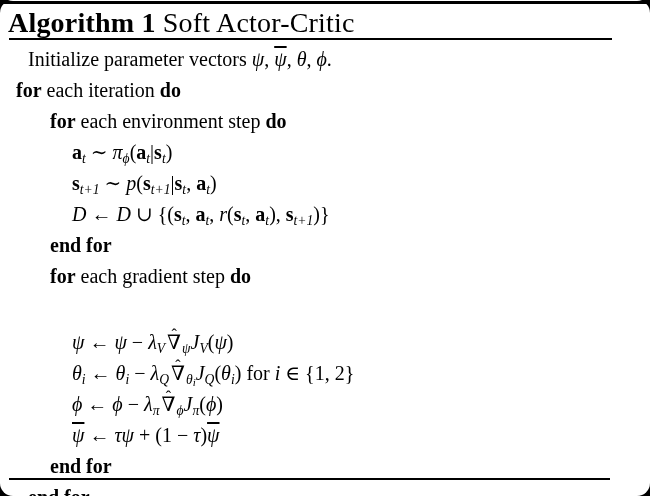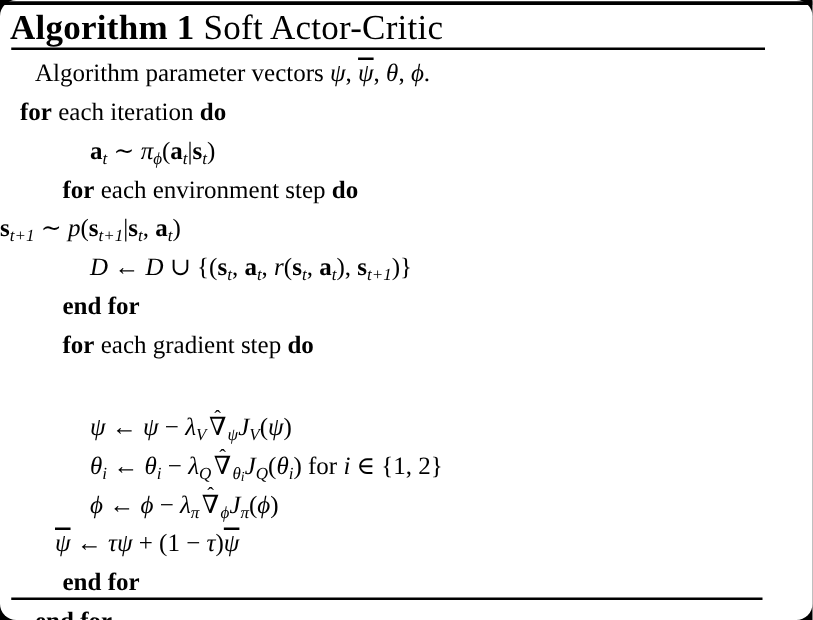--- a/index.html
+++ b/index.html
@@ -84,28 +84,28 @@
   }
 </style>
 </head>
 <body>
 
 <div class="frame"></div>
 <div class="rule rule-top"></div>
 <div class="title"><span class="b">Algorithm 1</span><span> Soft Actor-Critic</span></div>
 <div class="rule rule-head"></div>
 <div class="algo-body">
-    <div class="line" style="padding-left: 28px;"><span>Algorithm parameter vectors </span><span class="i">ψ</span><span>, </span><span class="i ov">ψ</span><span>, </span><span class="i">θ</span><span>, </span><span class="i">ϕ</span><span>.</span></div>
+    <div class="line" style="padding-left: 28px;"><span>Initialize parameter vectors </span><span class="i">ψ</span><span>, </span><span class="i ov">ψ</span><span>, </span><span class="i">θ</span><span>, </span><span class="i">ϕ</span><span>.</span></div>
     <div class="line" style="padding-left: 16px;"><span class="b">for</span><span> each iteration </span><span class="b">do</span></div>
+    <div class="line" style="padding-left: 50px;"><span class="b">for</span><span> each environment step </span><span class="b">do</span></div>
     <div class="line" style="padding-left: 72px;"><span class="b">a</span><span class="i sub">t</span><span> ∼ </span><span class="i">π</span><span class="i sub">ϕ</span><span>(</span><span class="b">a</span><span class="i sub">t</span><span>|</span><span class="b">s</span><span class="i sub">t</span><span>)</span></div>
-    <div class="line" style="padding-left: 50px;"><span class="b">for</span><span> each environment step </span><span class="b">do</span></div>
-    <div class="line" style=""><span class="b">s</span><span class="i sub">t+1</span><span> ∼ </span><span class="i">p</span><span>(</span><span class="b">s</span><span class="i sub">t+1</span><span>|</span><span class="b">s</span><span class="i sub">t</span><span>, </span><span class="b">a</span><span class="i sub">t</span><span>)</span></div>
+    <div class="line" style="padding-left: 72px;"><span class="b">s</span><span class="i sub">t+1</span><span> ∼ </span><span class="i">p</span><span>(</span><span class="b">s</span><span class="i sub">t+1</span><span>|</span><span class="b">s</span><span class="i sub">t</span><span>, </span><span class="b">a</span><span class="i sub">t</span><span>)</span></div>
     <div class="line" style="padding-left: 72px;"><span class="scr">D</span><span> ← </span><span class="scr">D</span><span> ∪ {(</span><span class="b">s</span><span class="i sub">t</span><span>, </span><span class="b">a</span><span class="i sub">t</span><span>, </span><span class="i">r</span><span>(</span><span class="b">s</span><span class="i sub">t</span><span>, </span><span class="b">a</span><span class="i sub">t</span><span>), </span><span class="b">s</span><span class="i sub">t+1</span><span>)}</span></div>
     <div class="line" style="padding-left: 50px;"><span class="b">end for</span></div>
     <div class="line" style="padding-left: 50px;"><span class="b">for</span><span> each gradient step </span><span class="b">do</span></div>
     <div class="line" style="padding-left: 72px; margin-top: 35px;"><span class="i">ψ</span><span> ← </span><span class="i">ψ</span><span> − </span><span class="i">λ</span><span class="i sub">V</span><span class="hat">∇</span><span class="i sub">ψ</span><span class="i">J</span><span class="i sub">V</span><span>(</span><span class="i">ψ</span><span>)</span></div>
     <div class="line" style="padding-left: 72px;"><span class="i">θ</span><span class="i sub">i</span><span> ← </span><span class="i">θ</span><span class="i sub">i</span><span> − </span><span class="i">λ</span><span class="i sub">Q</span><span class="hat">∇</span><span class="i sub">θ</span><span class="i sub2">i</span><span class="i">J</span><span class="i sub">Q</span><span>(</span><span class="i">θ</span><span class="i sub">i</span><span>) for </span><span class="i">i</span><span> ∈ {1, 2}</span></div>
     <div class="line" style="padding-left: 72px;"><span class="i">ϕ</span><span> ← </span><span class="i">ϕ</span><span> − </span><span class="i">λ</span><span class="i sub">π</span><span class="hat">∇</span><span class="i sub">ϕ</span><span class="i">J</span><span class="i sub">π</span><span>(</span><span class="i">ϕ</span><span>)</span></div>
-    <div class="line" style="padding-left: 44px;"><span class="i ov">ψ</span><span> ← </span><span class="i">τψ</span><span> + (1 − </span><span class="i">τ</span><span>)</span><span class="i ov">ψ</span></div>
+    <div class="line" style="padding-left: 72px;"><span class="i ov">ψ</span><span> ← </span><span class="i">τψ</span><span> + (1 − </span><span class="i">τ</span><span>)</span><span class="i ov">ψ</span></div>
     <div class="line" style="padding-left: 50px;"><span class="b">end for</span></div>
     <div class="line" style="padding-left: 28px;"><span class="b">end for</span></div>
   </div>
 <div class="rule rule-bottom"></div>
 
 </body></html>

